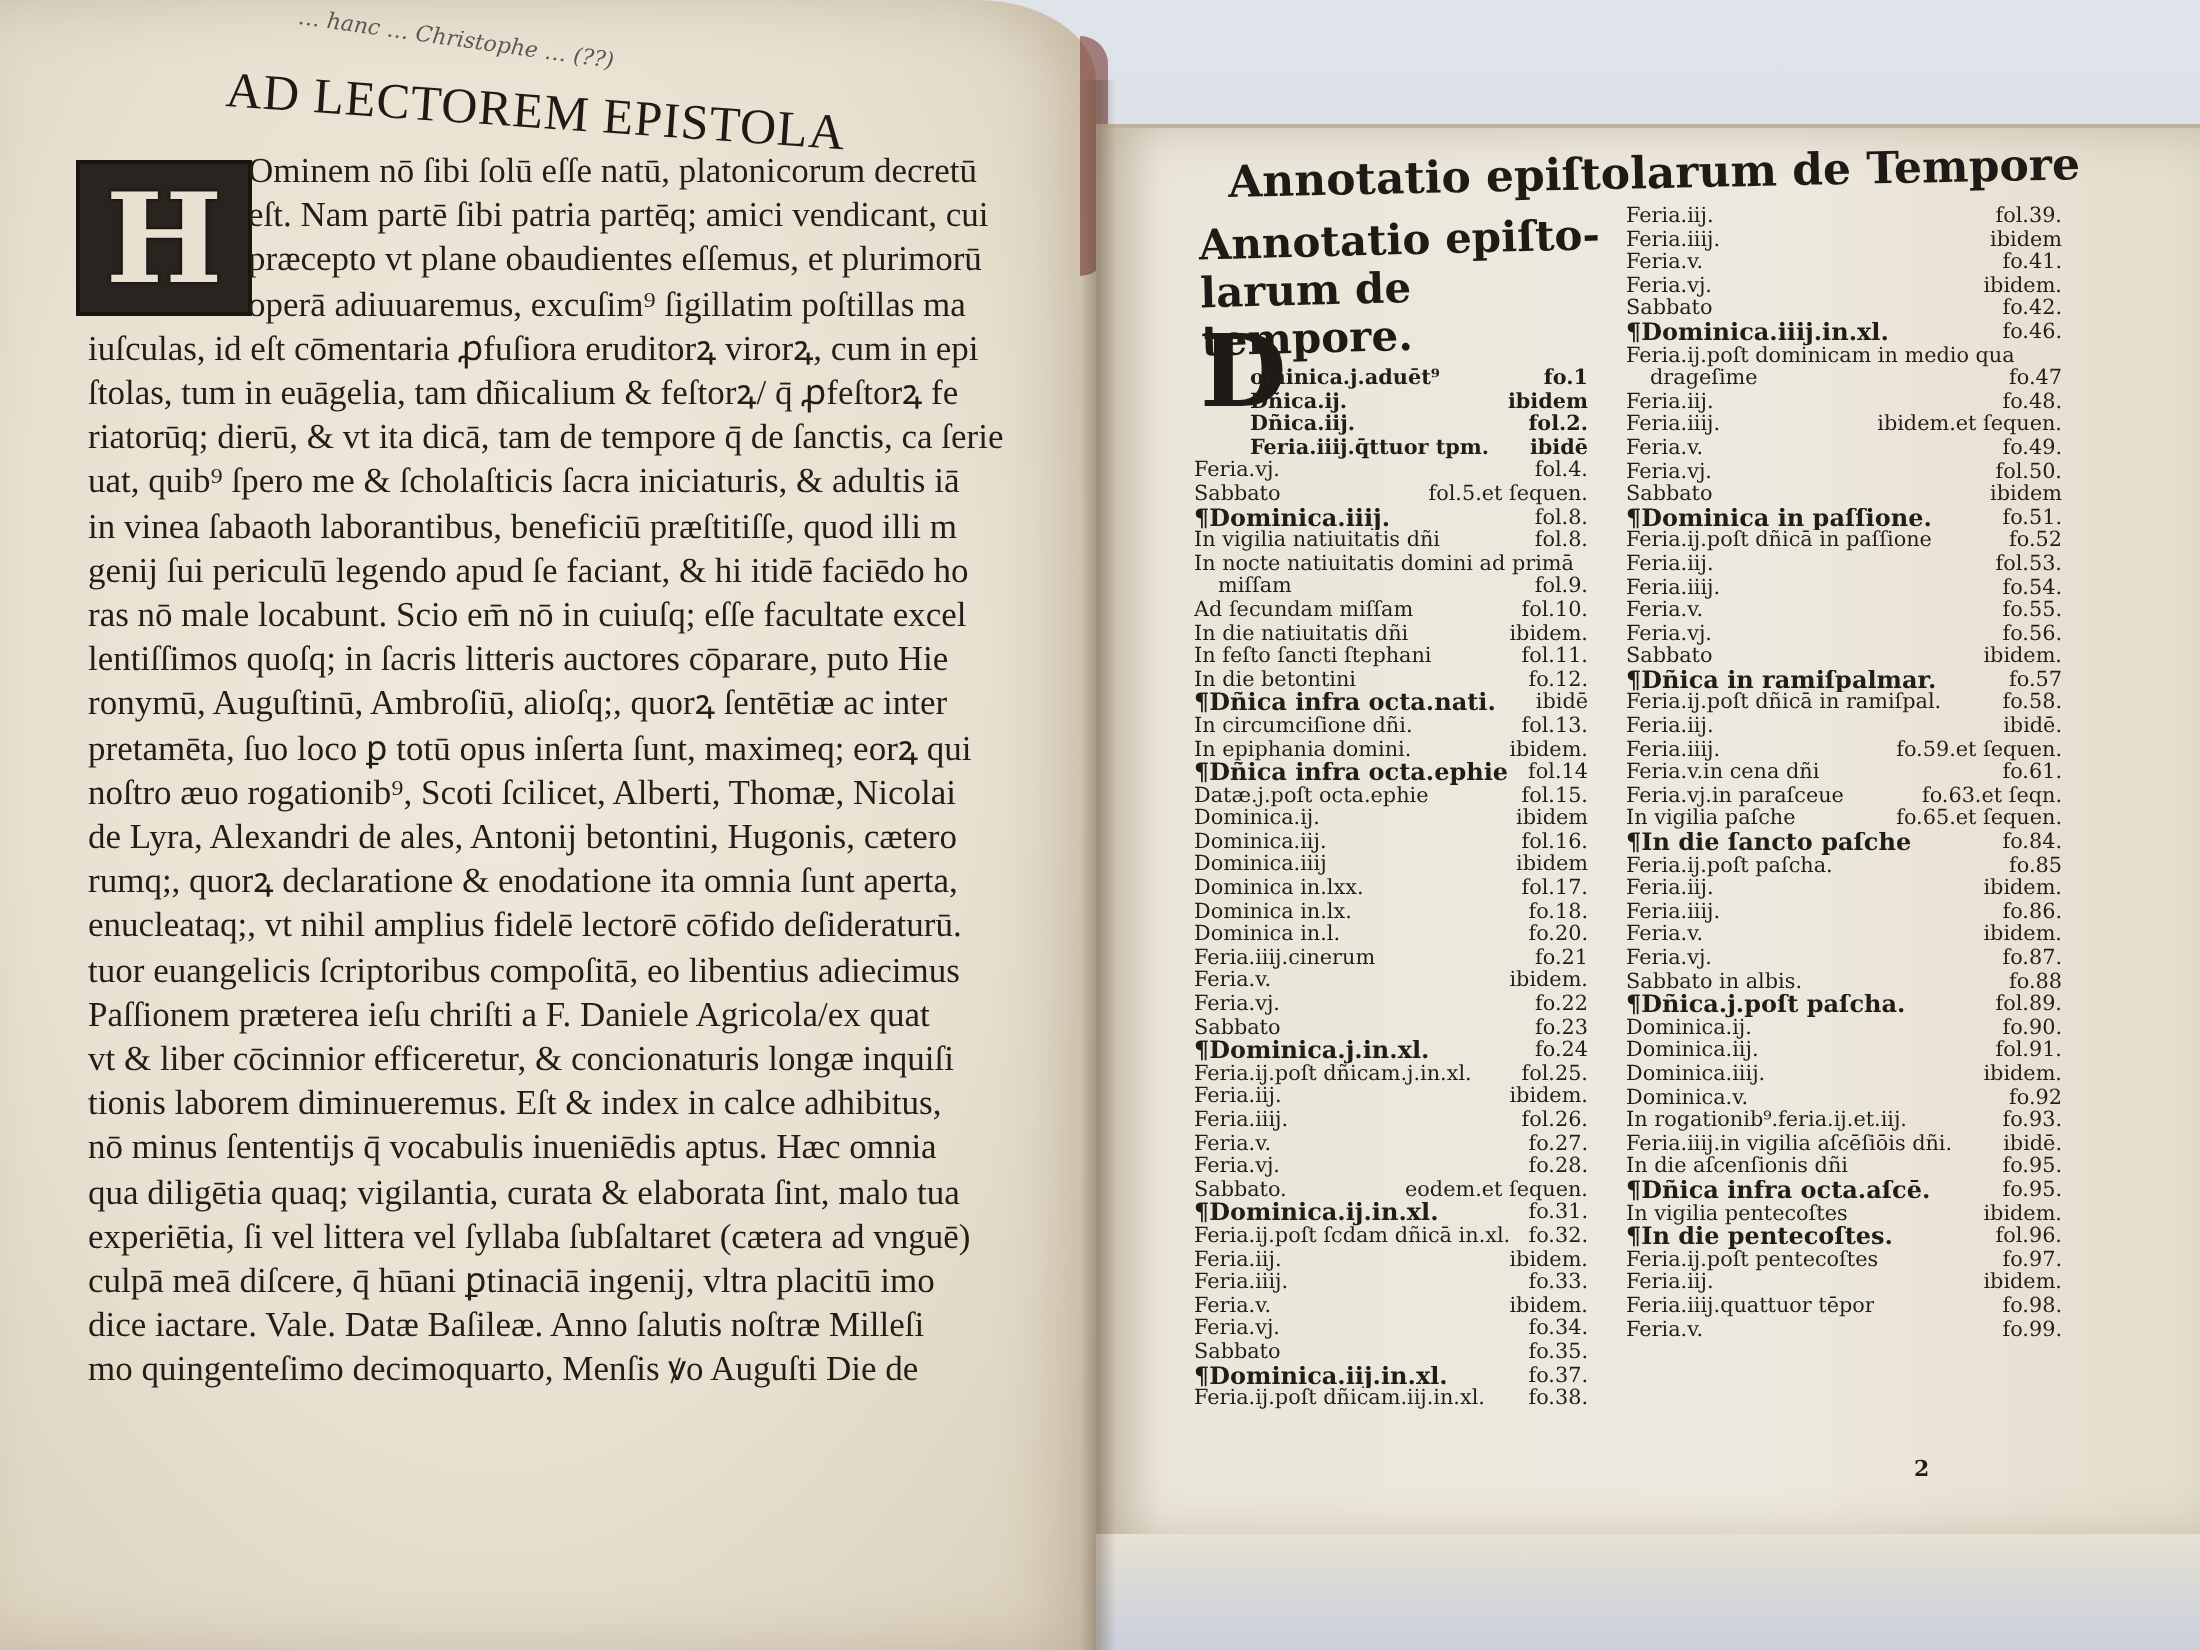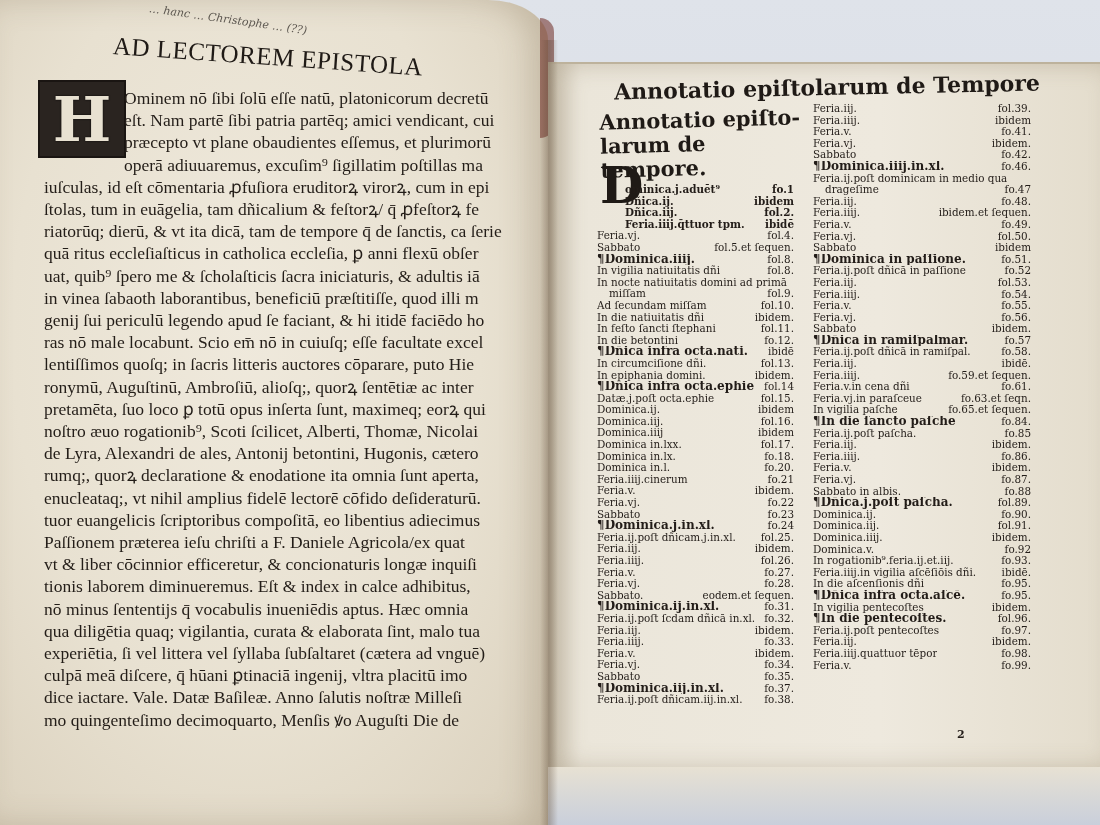--- a/index.html
+++ b/index.html
@@ -55,21 +55,21 @@
   .initial-box {
     position:absolute; left:38px; top:80px; width:84px; height:74px;
     background:#2a2420; border:2px solid #1a1512;
     display:flex; align-items:center; justify-content:center;
   }
   .initial-box span {
     font-family:"DejaVu Serif", serif; font-size:62px; font-weight:bold; color:#e8e1d1;
     text-shadow: 0 0 2px #000;
   }
   .left-body {
-    position:absolute; left:44px; top:87px; width:490px;
+    position:absolute; left:44px; top:74px; width:490px;
   }
   .left-line {
     font-family:"Liberation Serif", serif; font-size:17.5px; line-height:22.2px;
     color:#231d18; white-space:nowrap; overflow:hidden;
   }
   .left-line.indent { padding-left:80px; }
 
   
   .right-heading {
     position:absolute; left:614px; top:74px;
@@ -117,21 +117,20 @@
     <span>H</span>
   </div>
   <div class="left-body" id="left-body">
       <div class="left-line indent">Ominem nō ſibi ſolū eſſe natū, platonicorum decretū</div>
       <div class="left-line indent">eſt. Nam partē ſibi patria partēq; amici vendicant, cui</div>
       <div class="left-line indent">præcepto vt plane obaudientes eſſemus, et plurimorū</div>
       <div class="left-line indent">operā adiuuaremus, excuſim⁹ ſigillatim poſtillas ma</div>
       <div class="left-line">iuſculas, id eſt cōmentaria ꝓfuſiora eruditorꝝ virorꝝ, cum in epi</div>
       <div class="left-line">ſtolas, tum in euāgelia, tam dñicalium &amp; feſtorꝝ/ q̄ ꝓfeſtorꝝ fe</div>
       <div class="left-line">riatorūq; dierū, &amp; vt ita dicā, tam de tempore q̄ de ſanctis, ca ſerie</div>
-      <div class="left-line">quā ritus eccleſiaſticus in catholica eccleſia, ꝑ anni flexū obſer</div>
       <div class="left-line">uat, quib⁹ ſpero me &amp; ſcholaſticis ſacra iniciaturis, &amp; adultis iā</div>
       <div class="left-line">in vinea ſabaoth laborantibus, beneficiū præſtitiſſe, quod illi m</div>
       <div class="left-line">genij ſui periculū legendo apud ſe faciant, &amp; hi itidē faciēdo ho</div>
       <div class="left-line">ras nō male locabunt. Scio em̄ nō in cuiuſq; eſſe facultate excel</div>
       <div class="left-line">lentiſſimos quoſq; in ſacris litteris auctores cōparare, puto Hie</div>
       <div class="left-line">ronymū, Auguſtinū, Ambroſiū, alioſq;, quorꝝ ſentētiæ ac inter</div>
       <div class="left-line">pretamēta, ſuo loco ꝑ totū opus inſerta ſunt, maximeq; eorꝝ qui</div>
       <div class="left-line">noſtro æuo rogationib⁹, Scoti ſcilicet, Alberti, Thomæ, Nicolai</div>
       <div class="left-line">de Lyra, Alexandri de ales, Antonij betontini, Hugonis, cætero</div>
       <div class="left-line">rumq;, quorꝝ declaratione &amp; enodatione ita omnia ſunt aperta,</div>

